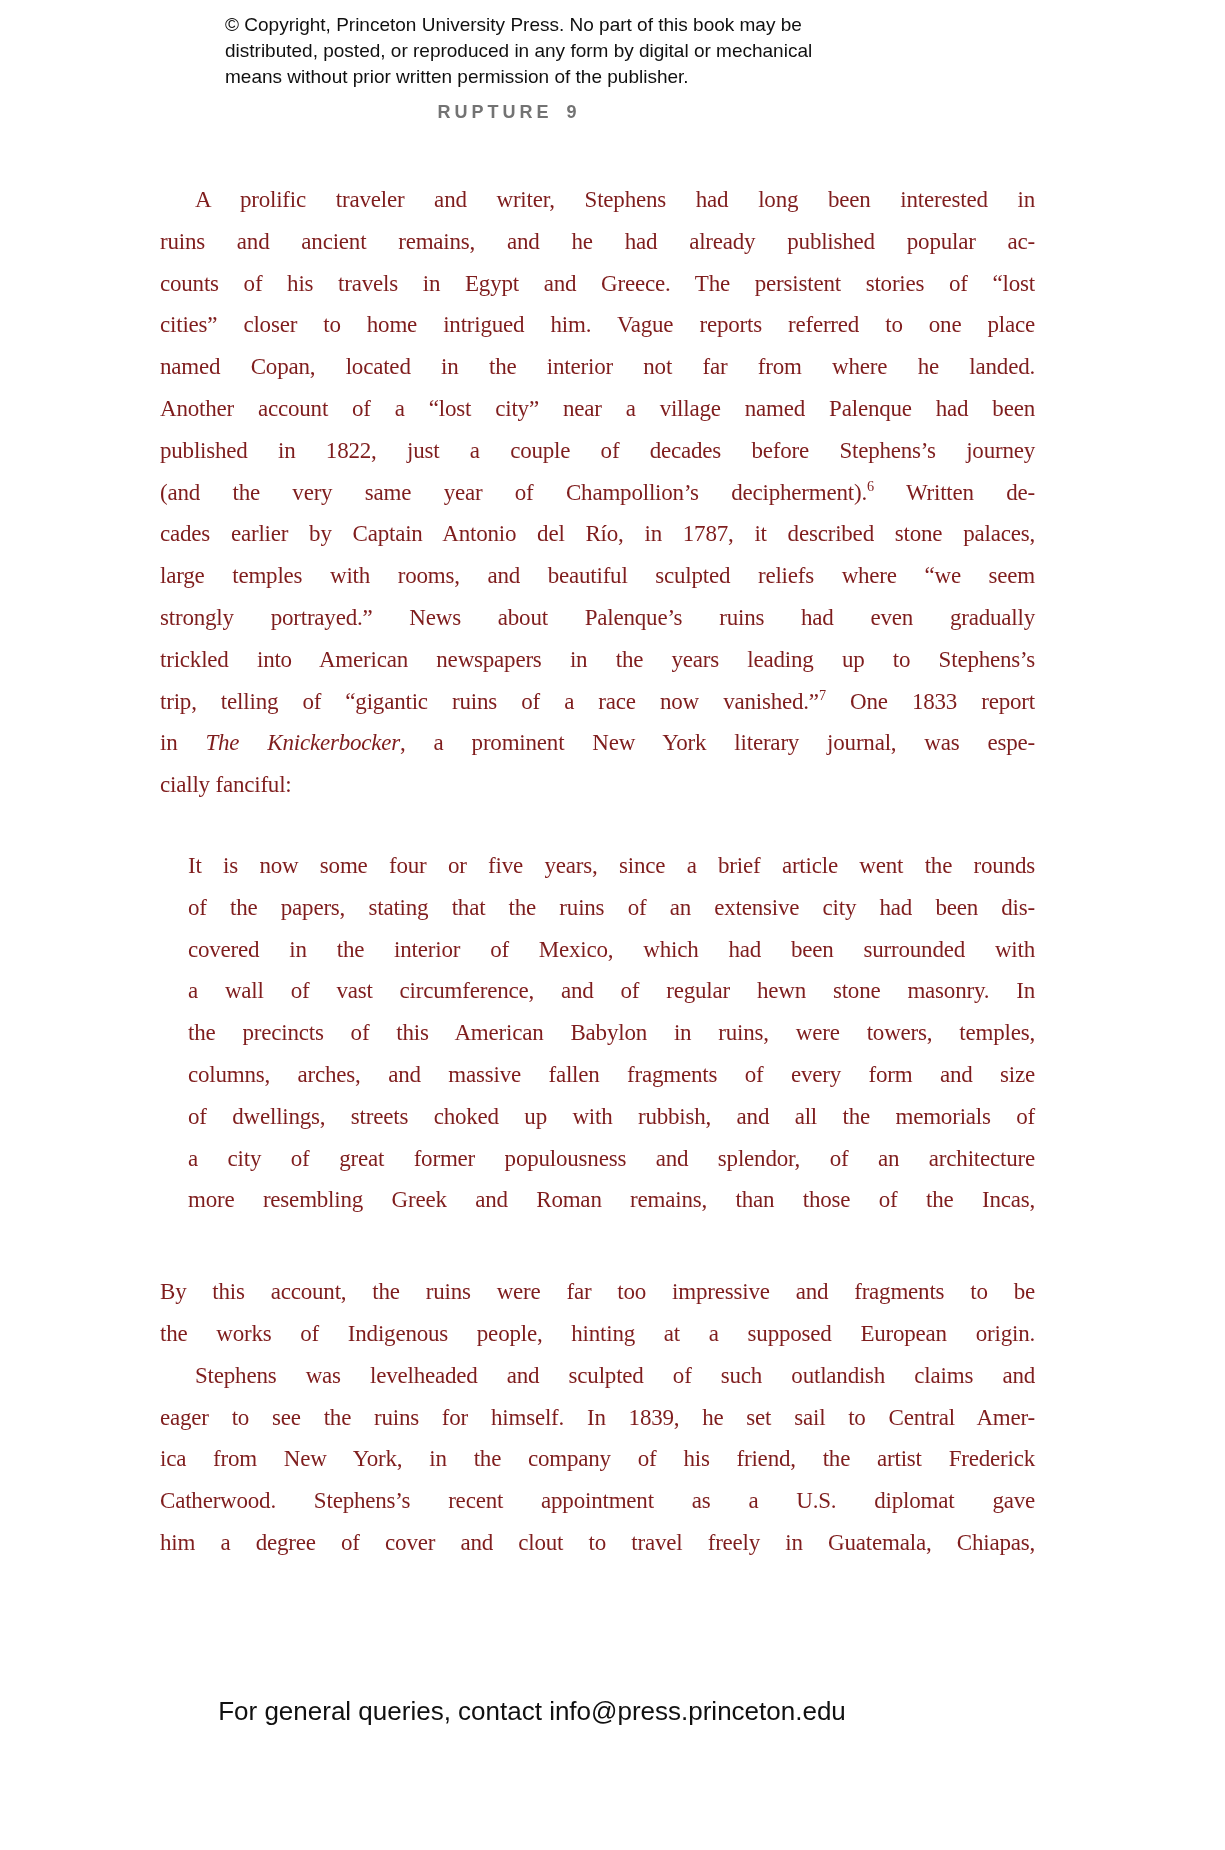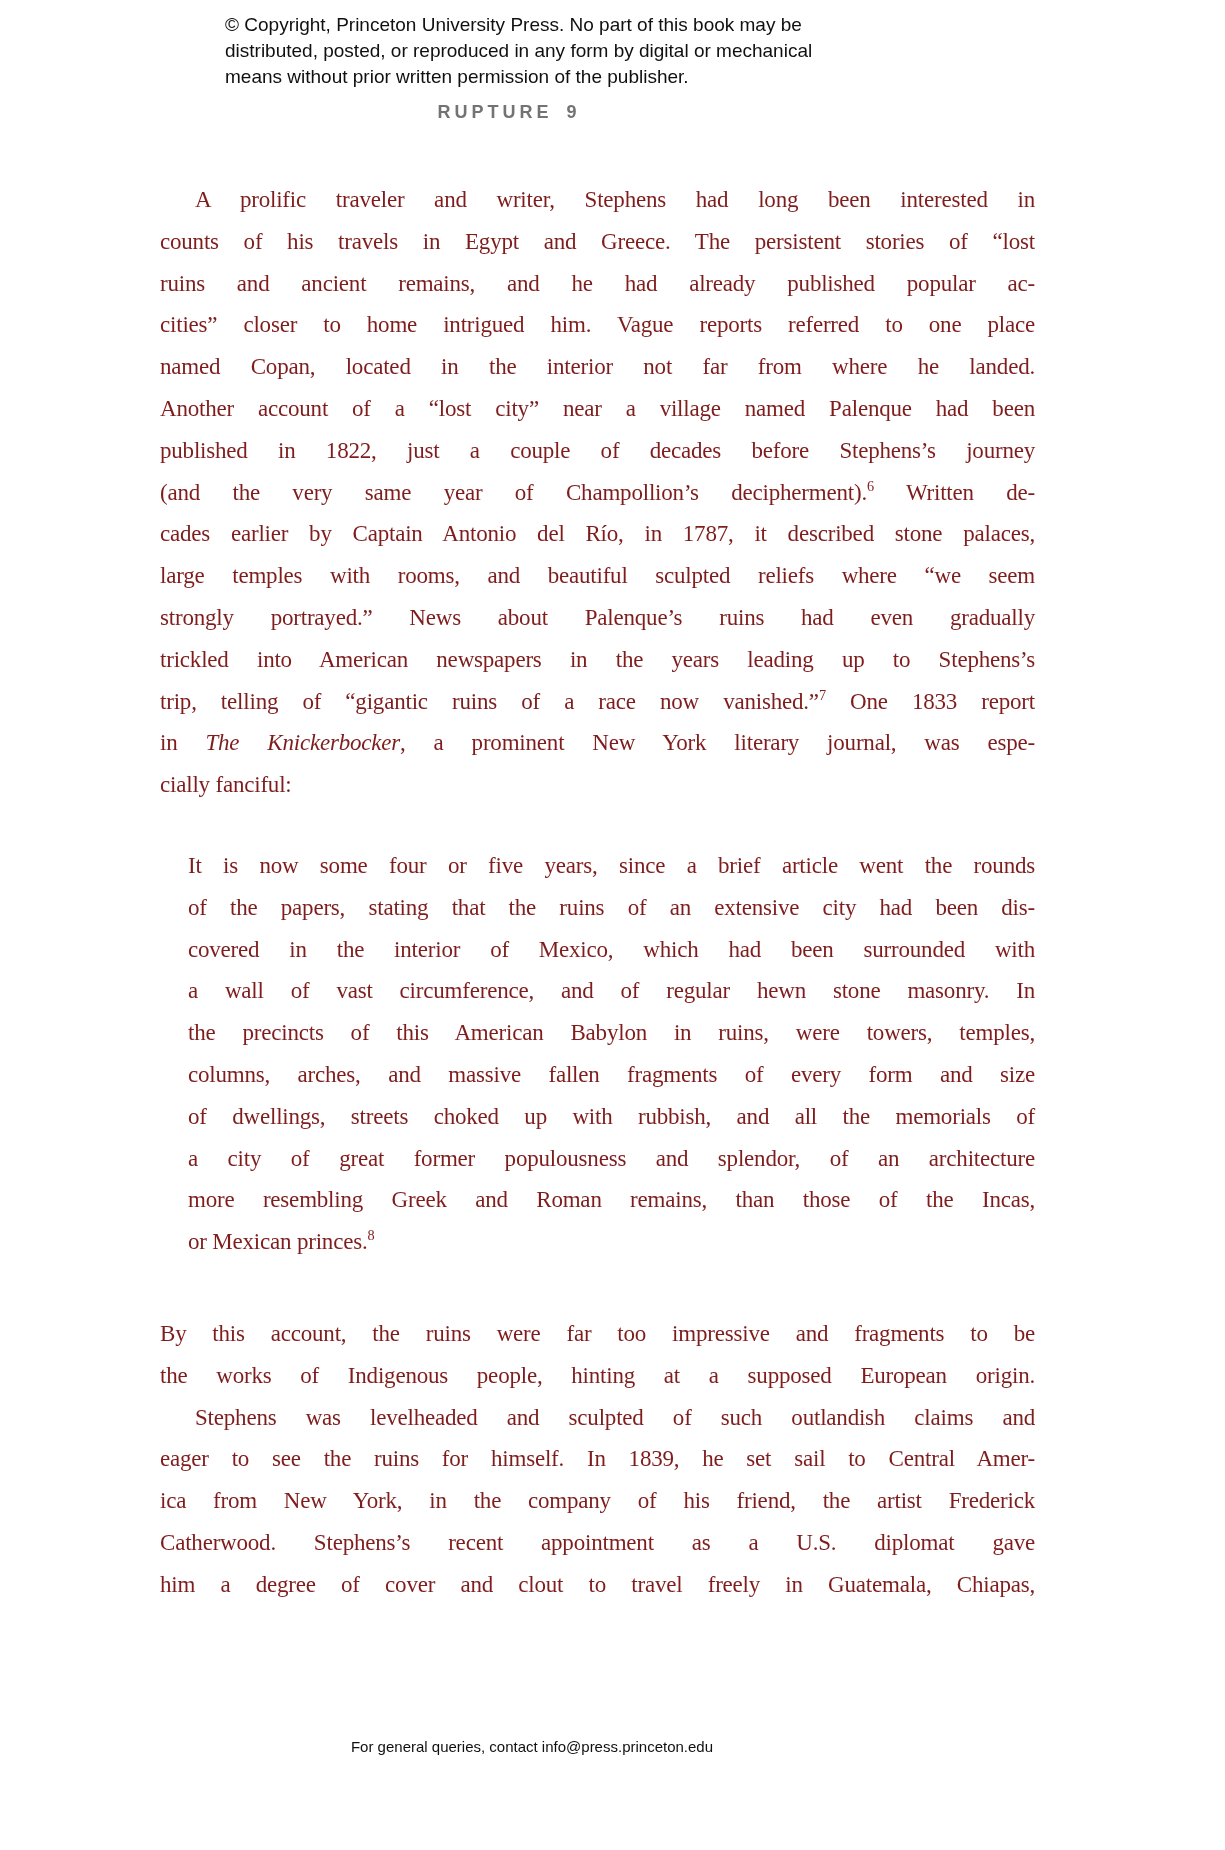--- a/index.html
+++ b/index.html
@@ -43,21 +43,21 @@
   .tline.indent { text-indent: 35px; }
   .blockquote { margin: 39px 0 0 28px; }
   .para-after-quote { margin-top: 50px; }
   sup { font-size: 0.62em; vertical-align: super; line-height: 0; }
   i { font-style: italic; }
   .footer {
     margin-top: 132px;
     width: 1064px;
     text-align: center;
     font-family: "Liberation Sans", sans-serif;
-    font-size: 15px;
+    font-size: 26px;
     color: #101010;
   }
 </style>
 </head>
 <body>
 
 <div>
 
   <div class="copyright">
       <div class="tline rag">© Copyright, Princeton University Press. No part of this book may be</div>
@@ -66,22 +66,22 @@
     </div>
 
   <div class="running-head">
     <span>RUPTURE</span><span class="page-num">9</span>
   </div>
 
   <div class="content">
 
     <div>
         <div class="tline indent">A prolific traveler and writer, Stephens had long been interested in</div>
+        <div class="tline">ruins and ancient remains, and he had already published popular ac-</div>
         <div class="tline">counts of his travels in Egypt and Greece. The persistent stories of “lost</div>
-        <div class="tline">ruins and ancient remains, and he had already published popular ac-</div>
         <div class="tline">cities” closer to home intrigued him. Vague reports referred to one place</div>
         <div class="tline">named Copan, located in the interior not far from where he landed.</div>
         <div class="tline">Another account of a “lost city” near a village named Palenque had been</div>
         <div class="tline">published in 1822, just a couple of decades before Stephens’s journey</div>
         <div class="tline">(and the very same year of Champollion’s decipherment).<sup>6</sup> Written de-</div>
         <div class="tline">cades earlier by Captain Antonio del Río, in 1787, it described stone palaces,</div>
         <div class="tline">large temples with rooms, and beautiful sculpted reliefs where “we seem</div>
         <div class="tline">strongly portrayed.” News about Palenque’s ruins had even gradually</div>
         <div class="tline">trickled into American newspapers in the years leading up to Stephens’s</div>
         <div class="tline">trip, telling of “gigantic ruins of a race now vanished.”<sup>7</sup> One 1833 report</div>
@@ -92,21 +92,20 @@
     <div class="blockquote">
         <div class="tline">It is now some four or five years, since a brief article went the rounds</div>
         <div class="tline">of the papers, stating that the ruins of an extensive city had been dis-</div>
         <div class="tline">covered in the interior of Mexico, which had been surrounded with</div>
         <div class="tline">a wall of vast circumference, and of regular hewn stone masonry. In</div>
         <div class="tline">the precincts of this American Babylon in ruins, were towers, temples,</div>
         <div class="tline">columns, arches, and massive fallen fragments of every form and size</div>
         <div class="tline">of dwellings, streets choked up with rubbish, and all the memorials of</div>
         <div class="tline">a city of great former populousness and splendor, of an architecture</div>
         <div class="tline">more resembling Greek and Roman remains, than those of the Incas,</div>
-        <div class="tline rag">or Mexican princes.<sup>8</sup></div>
       </div>
 
     <div class="para-after-quote">
         <div class="tline">By this account, the ruins were far too impressive and fragments to be</div>
         <div class="tline">the works of Indigenous people, hinting at a supposed European origin.</div>
       </div>
 
     <div>
         <div class="tline indent">Stephens was levelheaded and sculpted of such outlandish claims and</div>
         <div class="tline">eager to see the ruins for himself. In 1839, he set sail to Central Amer-</div>

